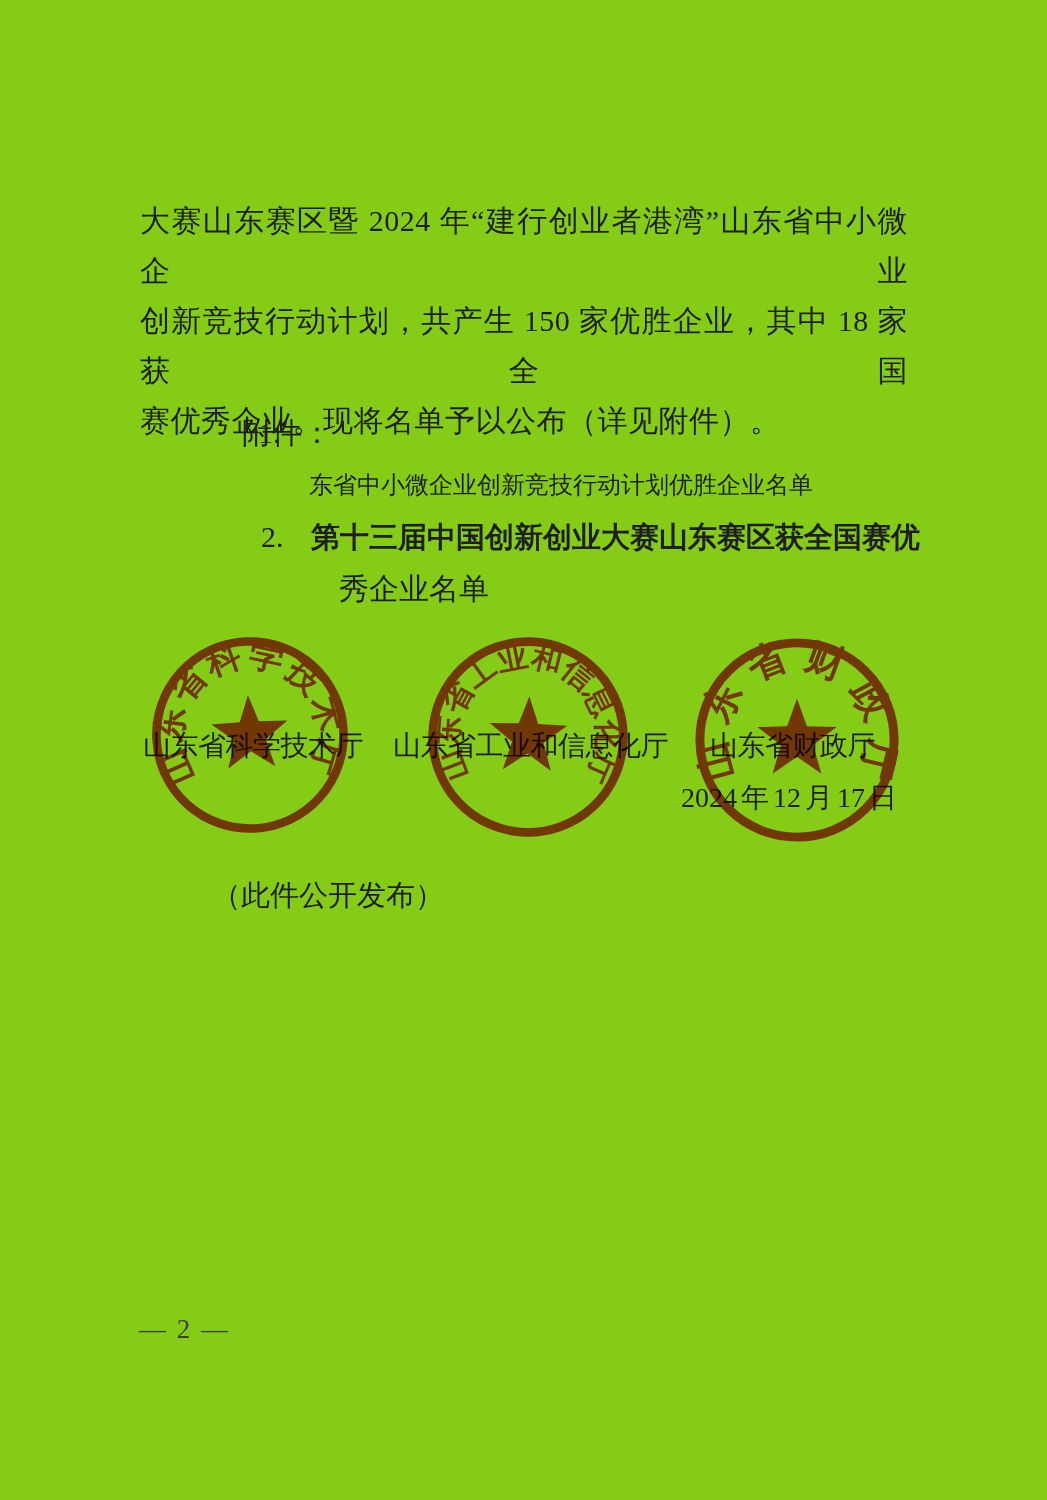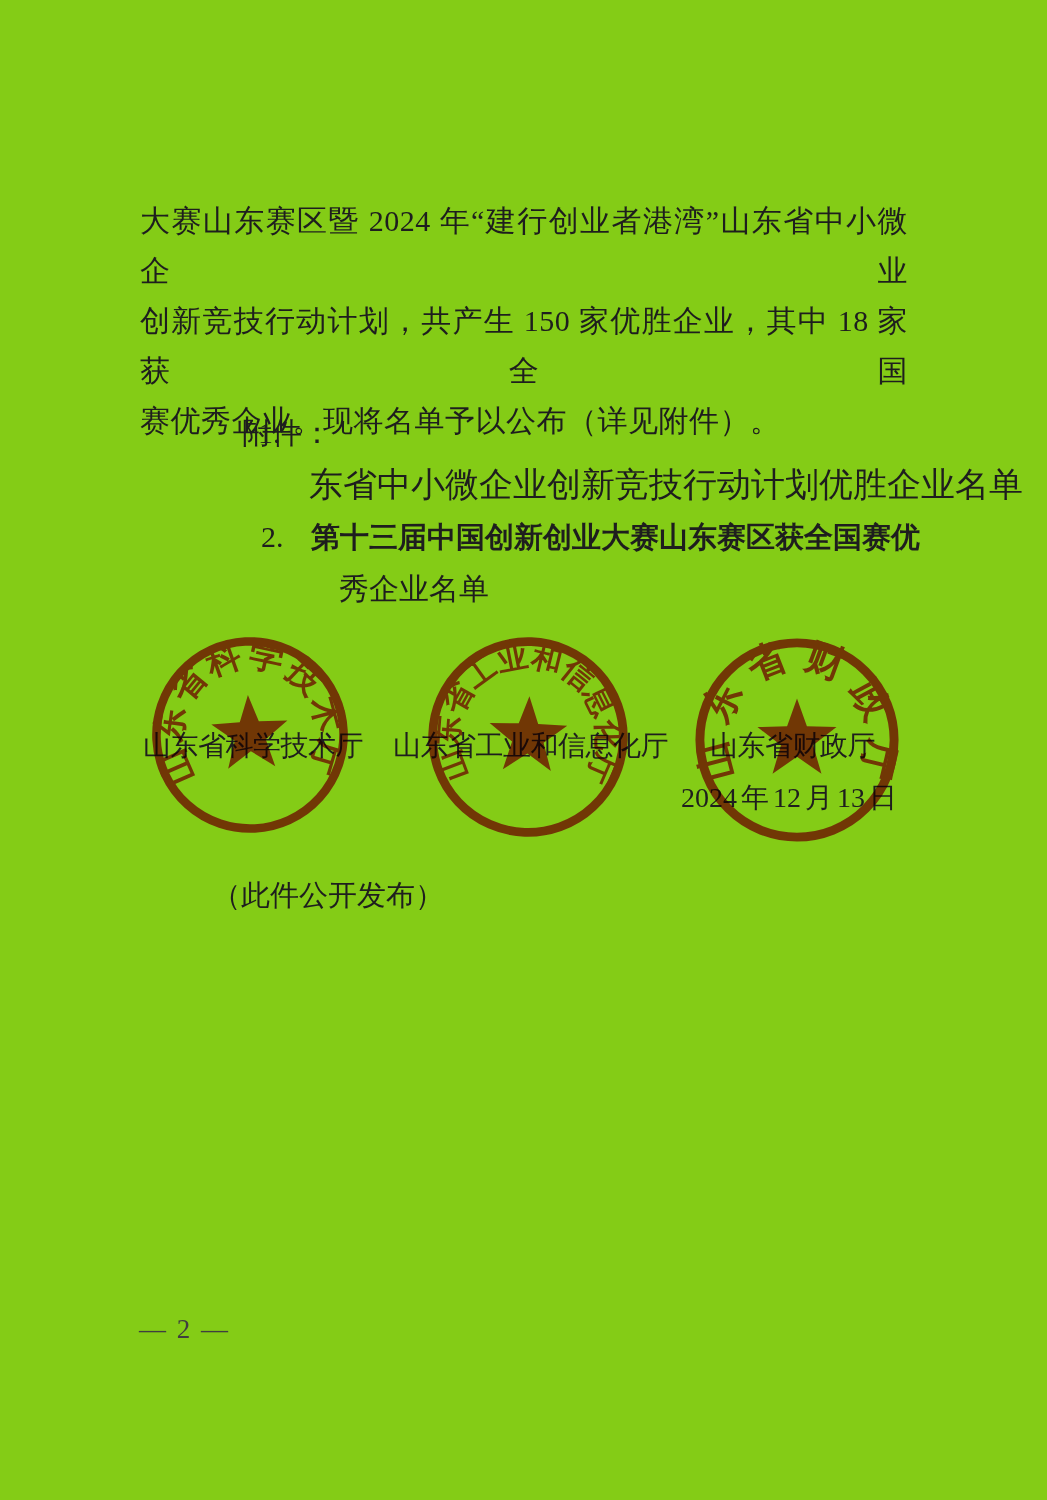--- a/index.html
+++ b/index.html
@@ -19,21 +19,21 @@
     left: 140px; top: 196px; width: 768px;
     font-size: 30px; line-height: 50px;
     letter-spacing: 0.5px;
   }
   .jl { text-align: justify; text-align-last: justify; }
 
   
   .att-label  { position: absolute; left: 196px; top: 413px; font-size: 30px; line-height: 40px; margin-left: 46px; }
   .att-num1   { position: absolute; left: 258px; top: 413px; font-size: 30px; line-height: 40px; }
   .att-text1a { position: absolute; left: 309px; top: 413px; font-size: 30px; line-height: 40px; }
-  .att-text1b { position: absolute; left: 309px; top: 465px; font-size: 34px; line-height: 40px; }
+  .att-text1b { position: absolute; left: 309px; top: 465px; font-size: 24px; line-height: 40px; }
   .att-num2   { position: absolute; left: 261px; top: 517px; font-size: 30px; line-height: 40px; }
   .att-text2a { position: absolute; left: 311px; top: 517px; font-size: 29px; line-height: 40px; font-weight: bold; }
   .att-text2b { position: absolute; left: 311px; top: 569px; font-size: 30px; line-height: 40px; margin-left: 28px; }
 
   
   .signer { position: absolute; top: 729px; font-size: 28px; line-height: 34px; letter-spacing: -0.5px; }
   .signer-1 { left: 143px; }
   .signer-2 { left: 393px; }
   .signer-3 { left: 710px; }
   .issue-date { position: absolute; left: 681px; top: 781px; font-size: 28px; line-height: 34px; word-spacing: -3px; }
@@ -70,21 +70,21 @@
   <div class="att-label">附件：</div>
   <div class="att-num1">1.</div>
   <div class="att-text1b">东省中小微企业创新竞技行动计划优胜企业名单</div>
   <div class="att-num2">2.</div>
   <div class="att-text2a">第十三届中国创新创业大赛山东赛区获全国赛优</div>
   <div class="att-text2b">秀企业名单</div>
 
   <div class="signer signer-1">山东省科学技术厅</div>
   <div class="signer signer-2">山东省工业和信息化厅</div>
   <div class="signer signer-3">山东省财政厅</div>
-  <div class="issue-date">2024 年 12 月 13 日</div>
+  <div class="issue-date">2024 年 12 月 17 日</div>
 
   <div class="public-note">（此件公开发布）</div>
 
   <div class="page-number">— 2 —</div>
 
   <svg class="seal seal-1" width="210" height="210" viewBox="-110 -110 220 220">
     <g transform="rotate(-3)" fill="#d5291c" stroke="none">
       <circle r="98" fill="none" stroke="#d5291c" stroke-width="9"></circle>
       <polygon points="0,-42 10,-13.8 39.9,-13 16.2,5.3 24.7,34 0,17 -24.7,34 -16.2,5.3 -39.9,-13 -10,-13.8"></polygon>
       <path id="sealArc0" d="M -59 41.3 A 72 72 0 1 1 59 41.3" fill="none"></path>

